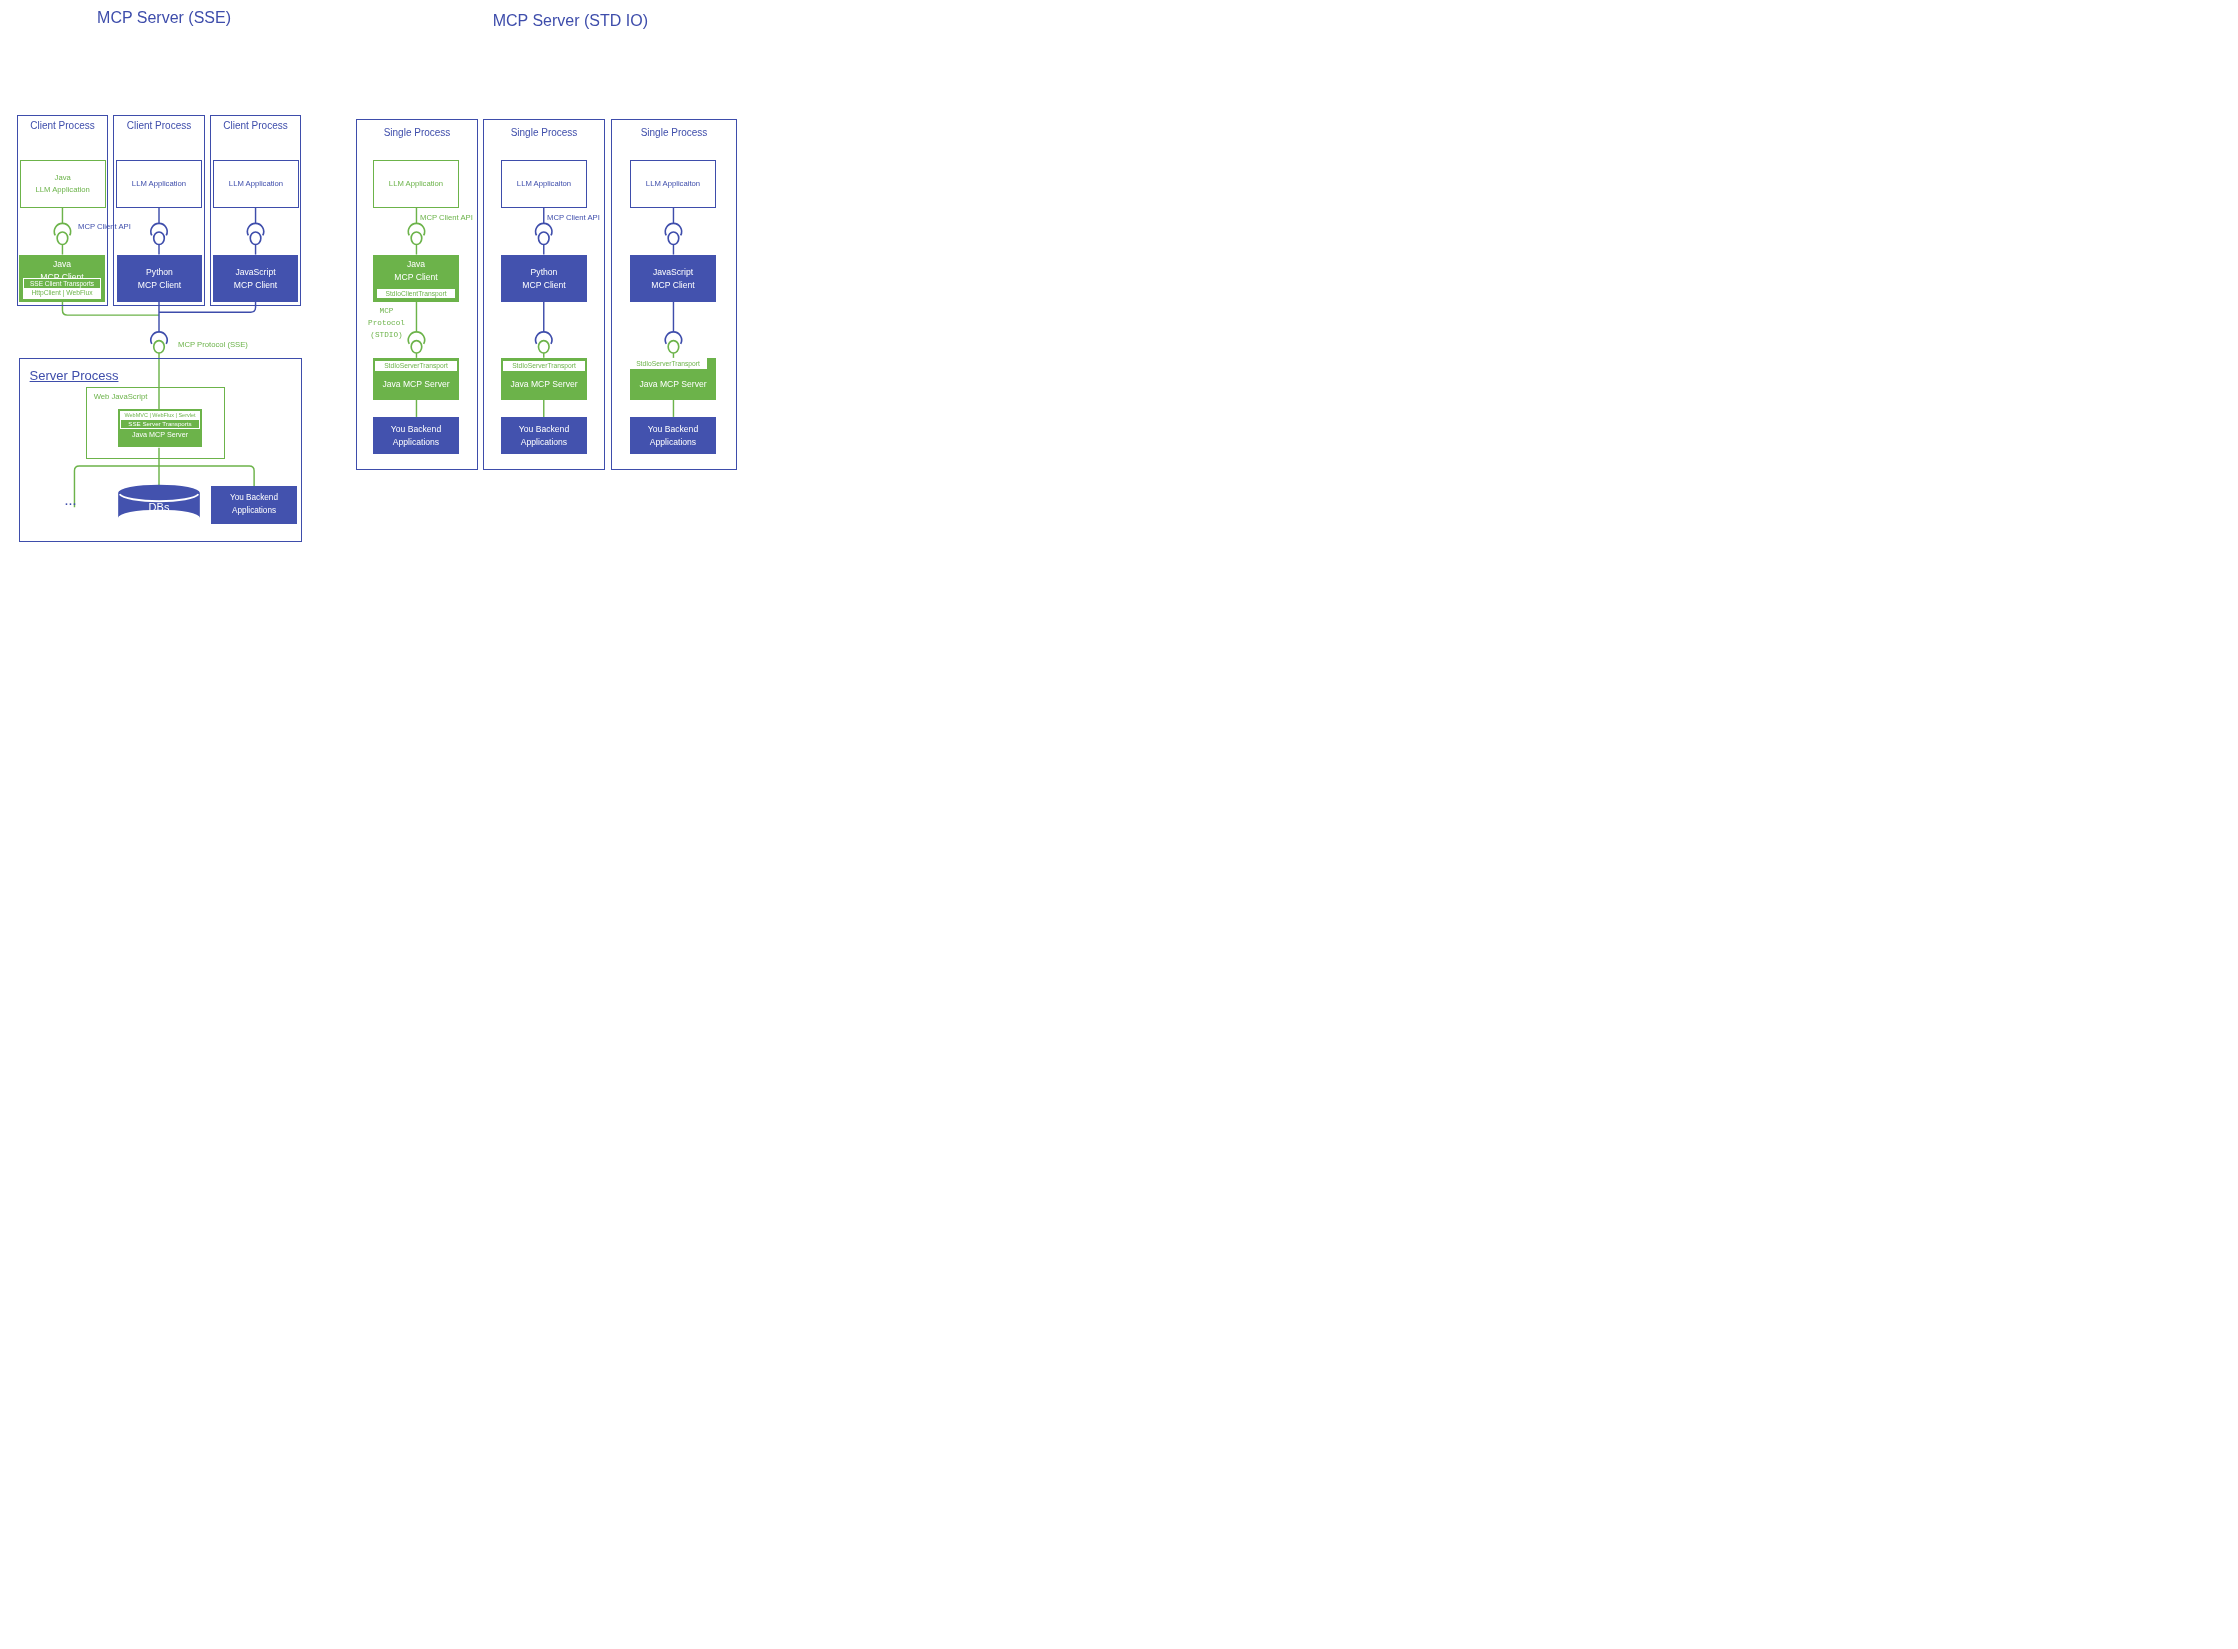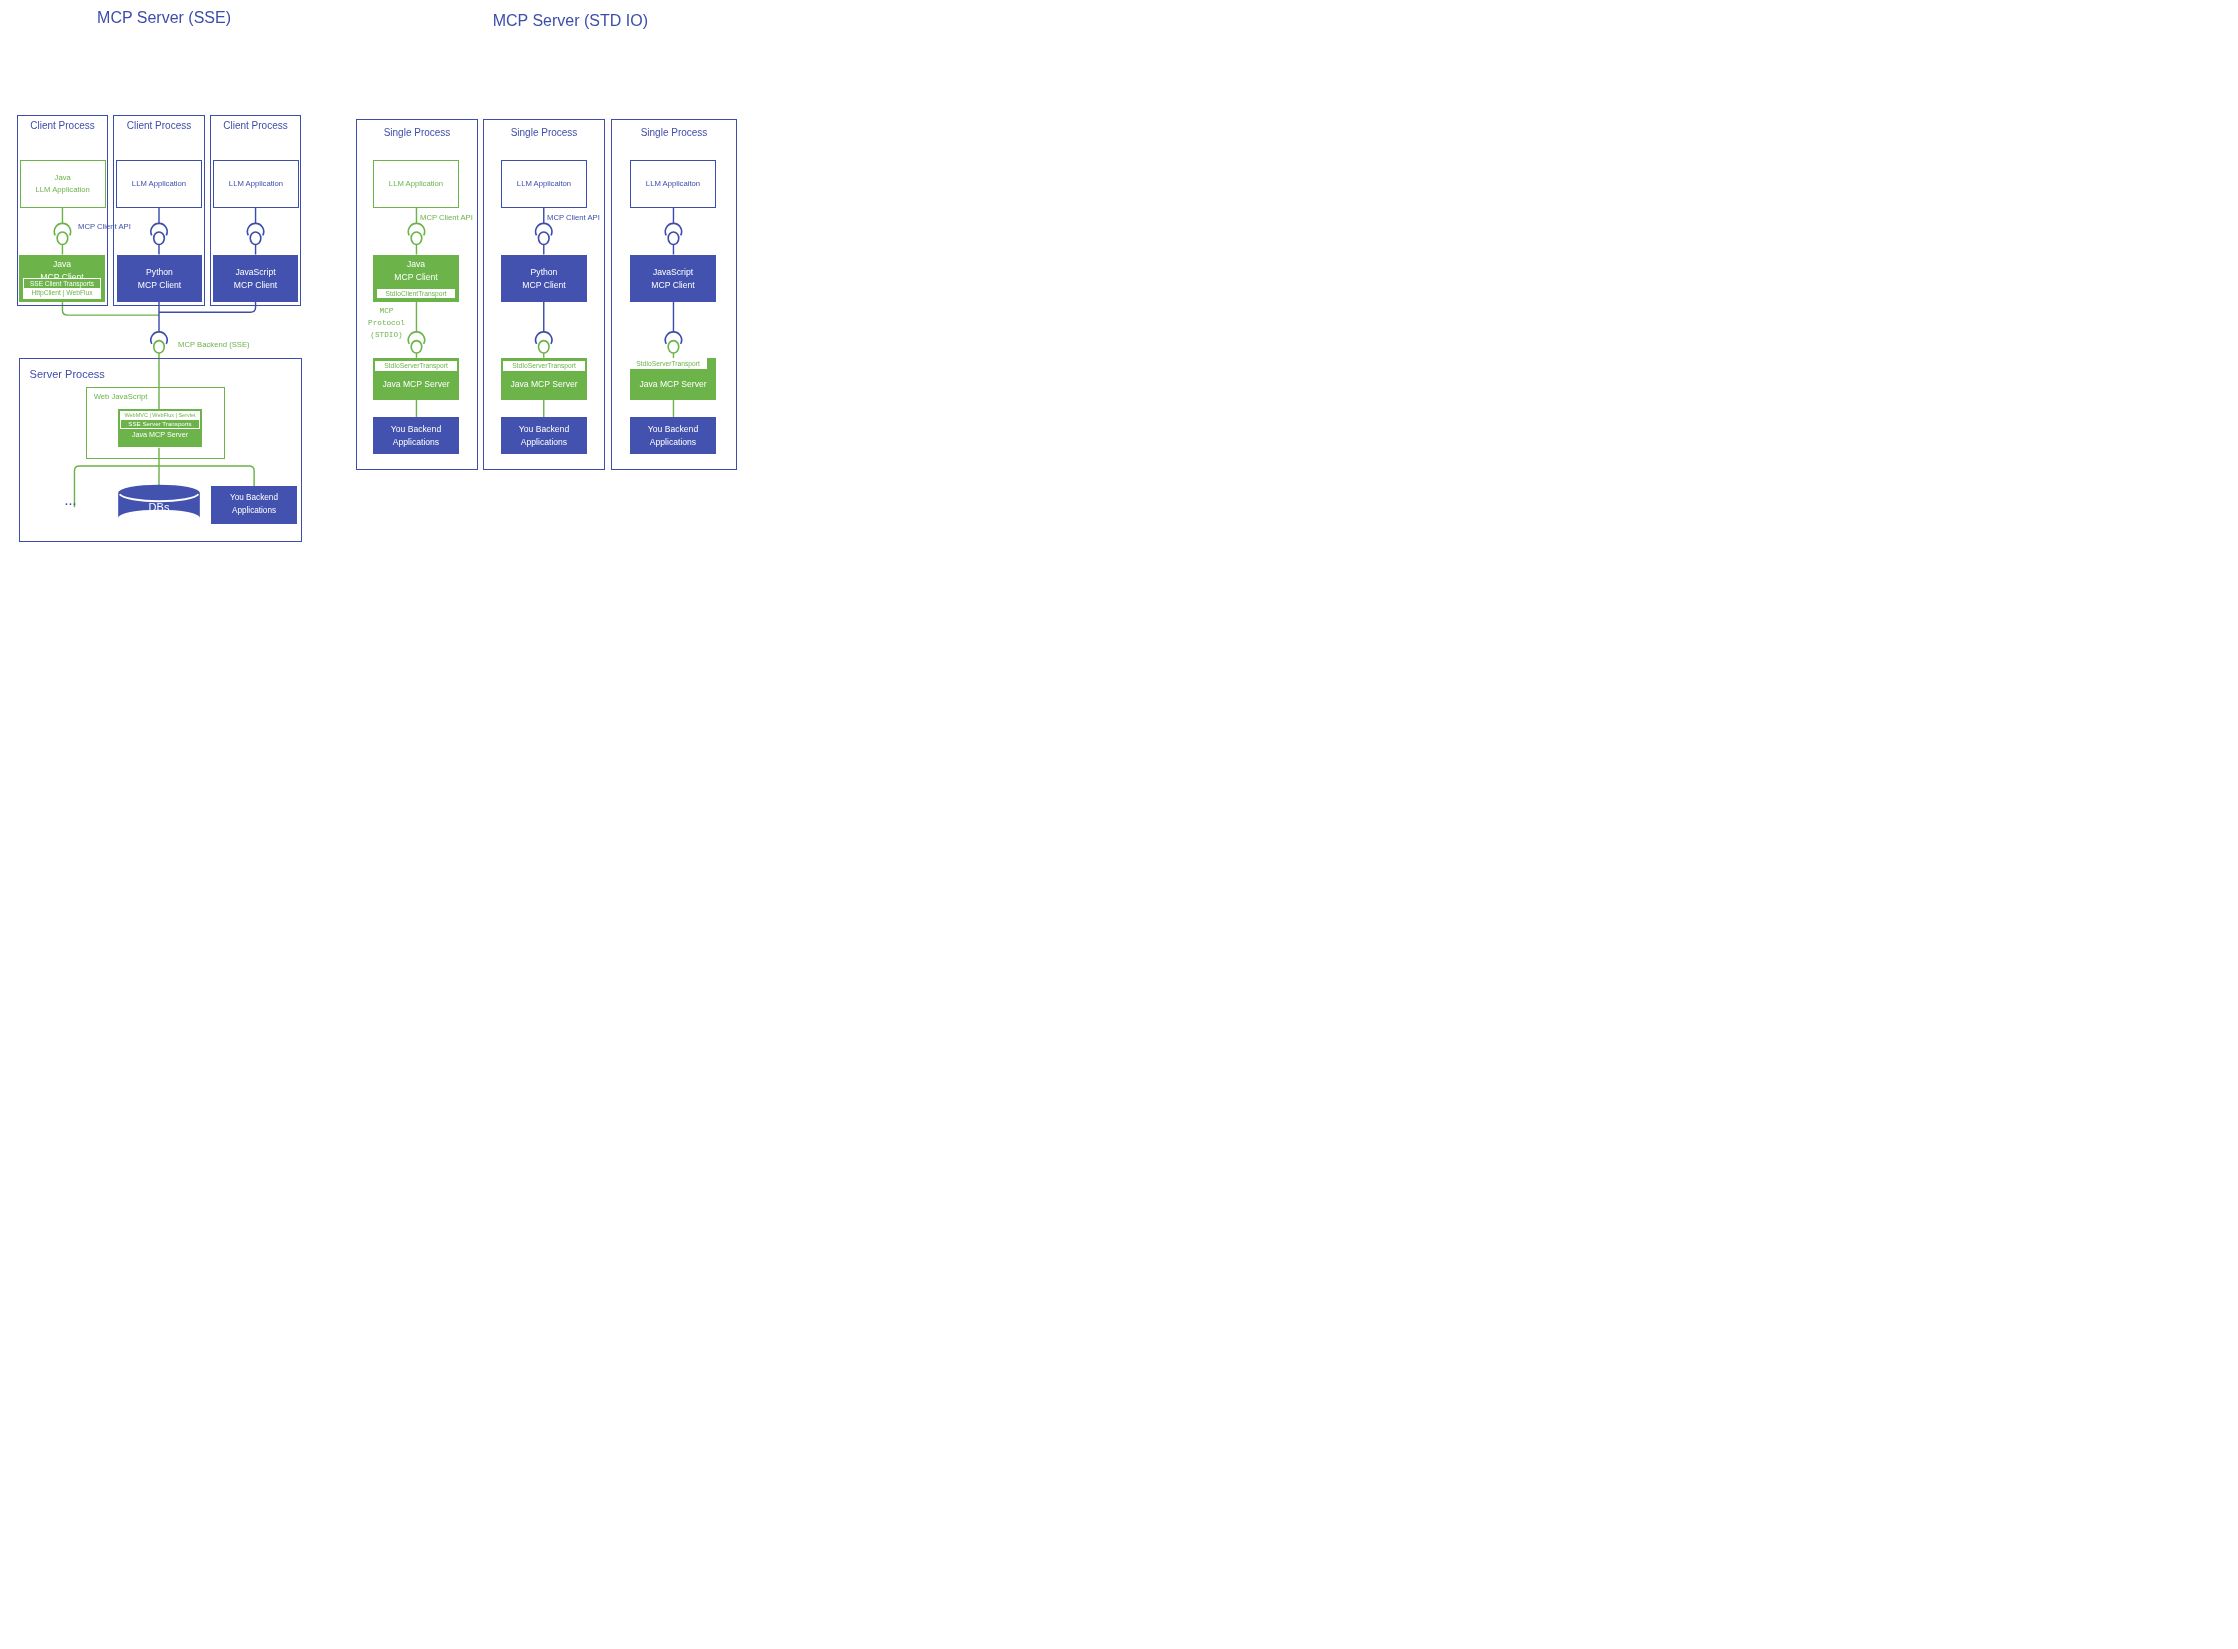--- a/index.html
+++ b/index.html
@@ -160,24 +160,24 @@
   </div>
   <div class="box bb flexc t16 bluetxt tc" style="left:213px;top:160px;width:86px;height:48px;">
     <div>LLM Application</div>
   </div>
   <div class="box fillb flexc t18 tc" style="left:213px;top:255px;width:85px;height:47px;">
     <div>JavaScript</div>
     <div>MCP Client</div>
   </div>
 
   <div class="lbl bluetxt" style="left:78px;top:222px;font-size:7.7px;">MCP Client API</div>
-  <div class="lbl greentxt" style="left:178px;top:340px;font-size:7.7px;">MCP Backend (SSE)</div>
+  <div class="lbl greentxt" style="left:178px;top:340px;font-size:7.7px;">MCP Protocol (SSE)</div>
 
   <div class="box bb" style="left:19px;top:358px;width:283px;height:184px;">
-    <div class="lbl bluetxt" style="left:9.6px;top:8.6px;font-size:11px;position:absolute;">Server Process</div>
+    <div class="lbl bluetxt" style="left:9.6px;top:8.6px;font-size:13px;position:absolute;text-decoration:underline;">Server Process</div>
   </div>
   <div class="box bg" style="left:86px;top:387px;width:139px;height:72px;">
     <div class="lbl greentxt" style="left:6.7px;top:3.8px;font-size:7.7px;position:absolute;">Web JavaScript</div>
   </div>
   <div class="box fillg tc" style="left:118px;top:409px;width:84px;height:38px;">
     <div class="spanel">
       <div class="r1">WebMVC | WebFlux | Servlet</div>
       <div class="r2">SSE Server Transports</div>
     </div>
     <div style="position:absolute;left:0;right:0;top:21px;font-size:7.2px;">Java MCP Server</div>

